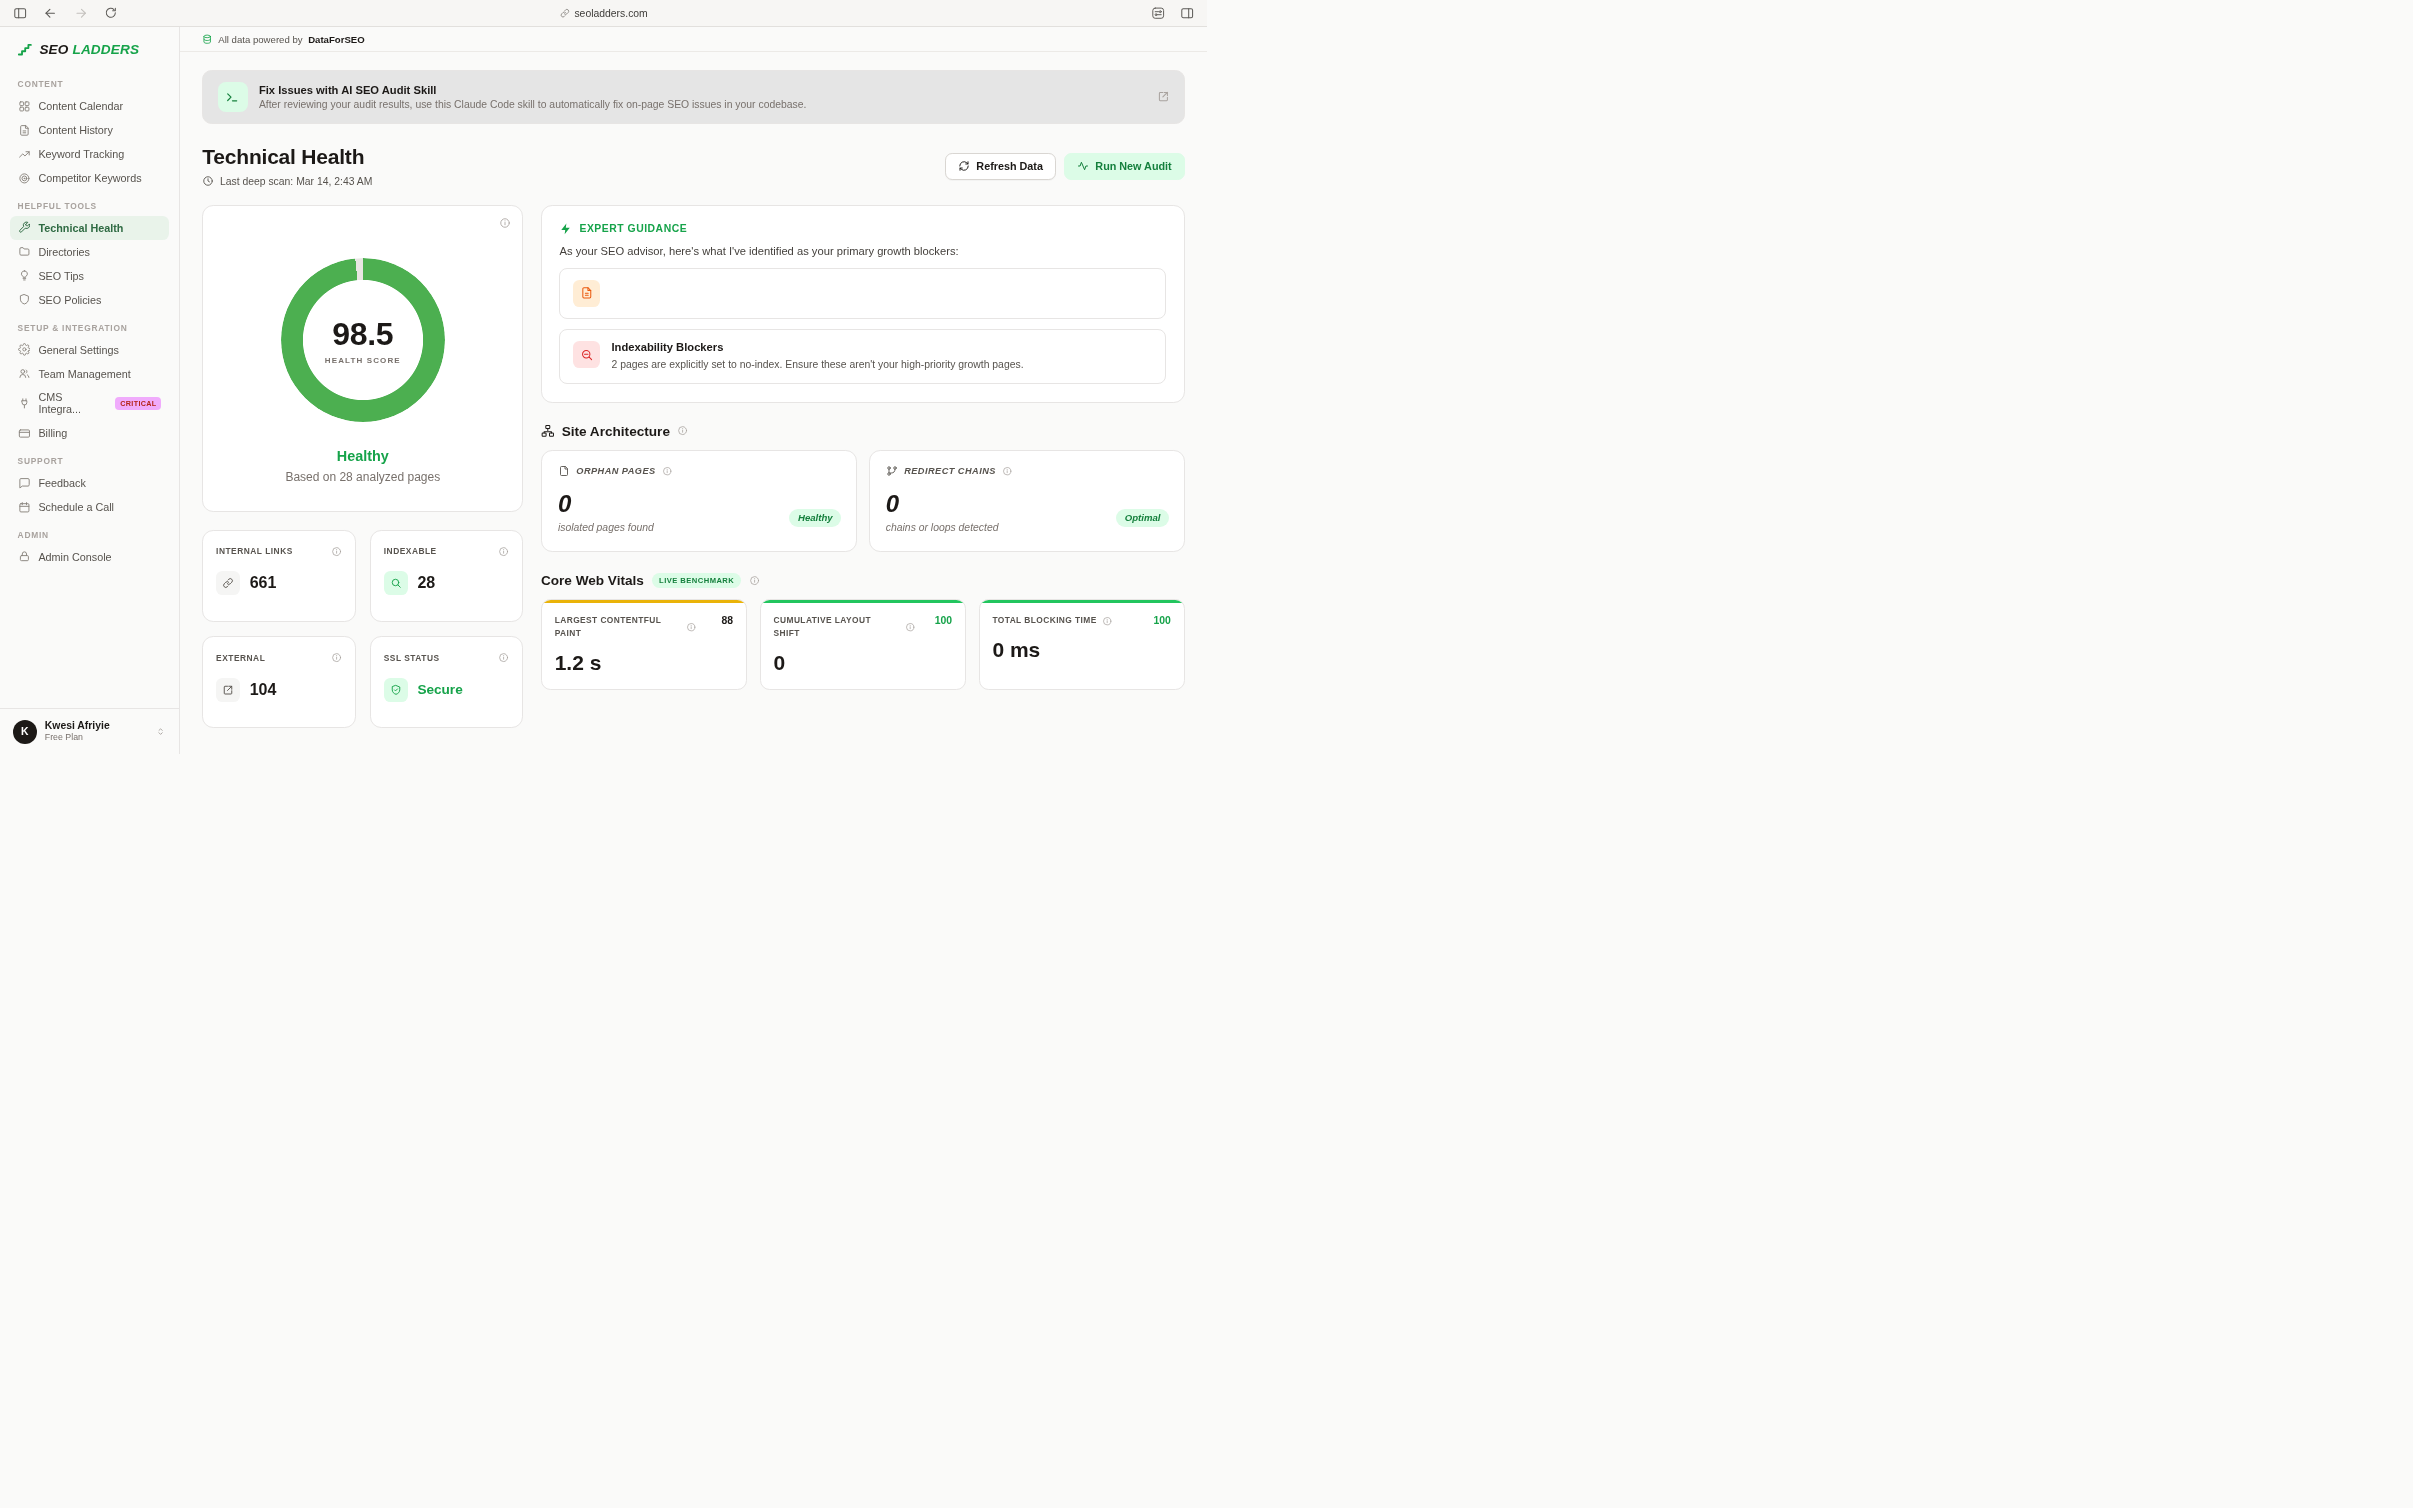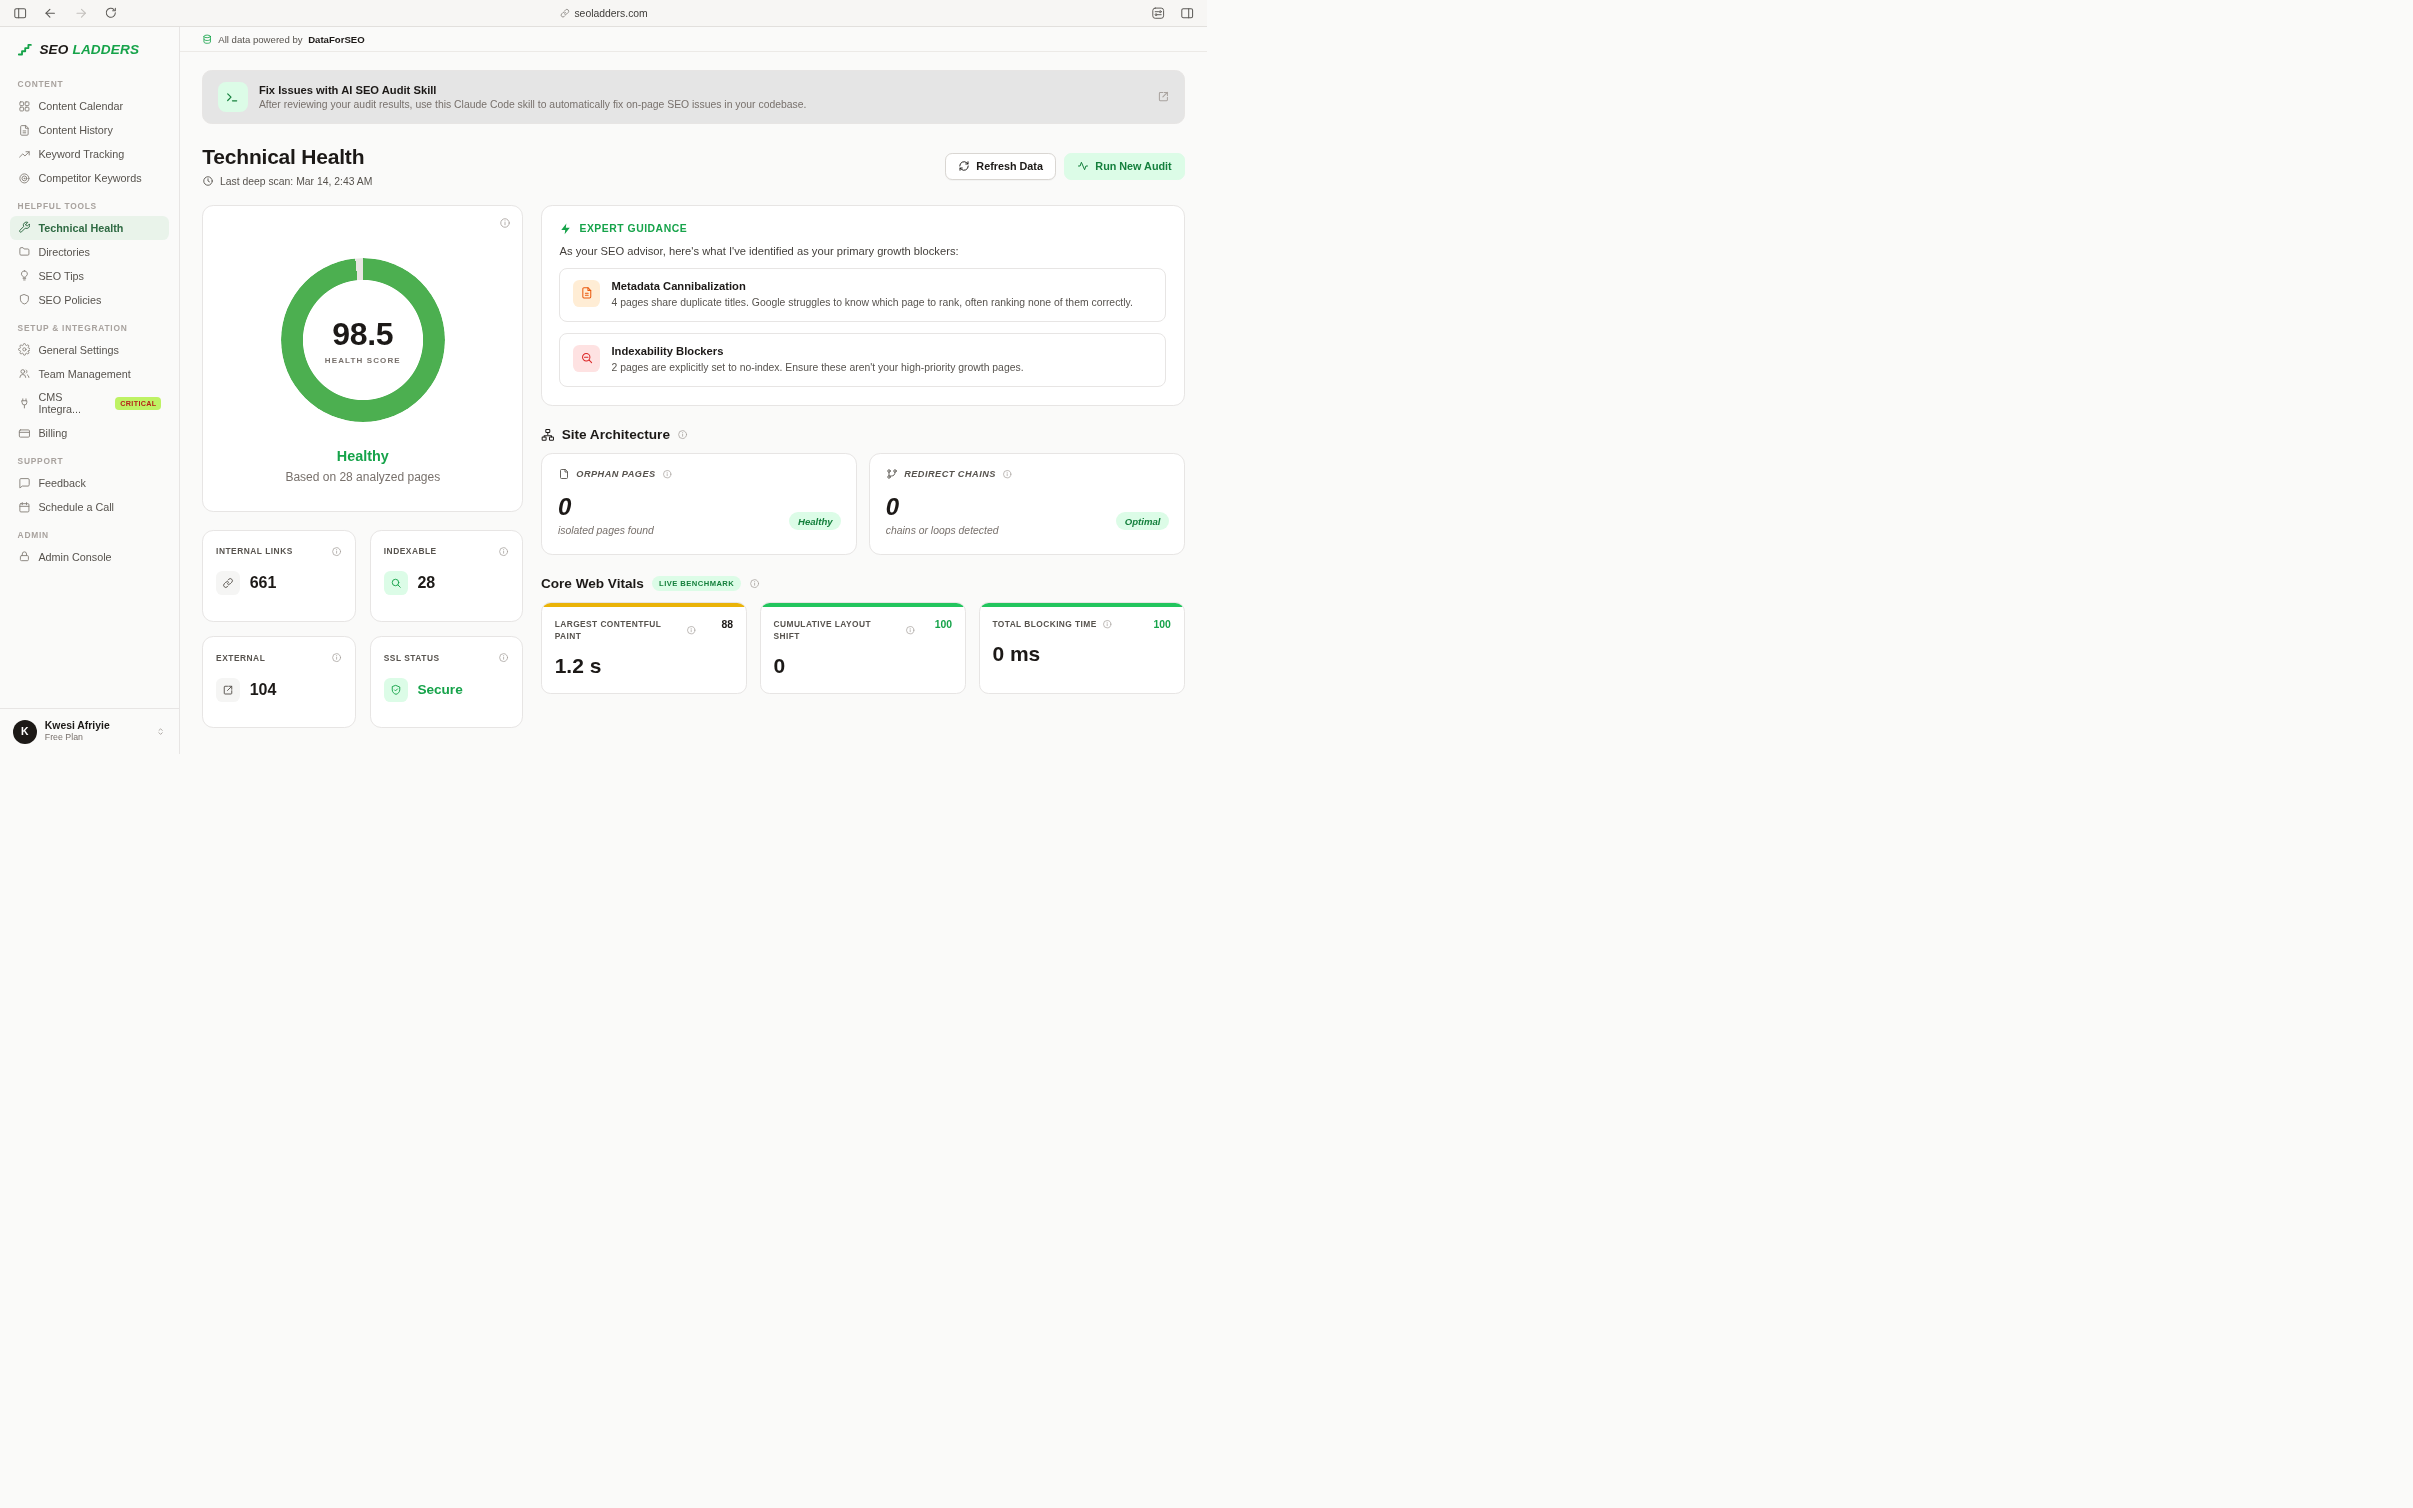--- a/index.html
+++ b/index.html
@@ -51,21 +51,21 @@
   }
   .nav-item {
     display:flex; align-items:center; gap:8px; padding:5.6px 8px;
     border-radius:6.4px; font-size:10.8px; color:#57534E; cursor:pointer;
   }
   .nav-item svg { color:#8A857E; }
   .nav-item.active { background:#E9F3EA; color:#2F6B43; font-weight:700; }
   .nav-item.active svg { color:#2F6B43; }
   .badge-critical {
     margin-left:auto; font-size:7.2px; font-weight:700; letter-spacing:.05em;
-    color:#B42318; background:#bef264; border-radius:4px; padding:2px 4.8px;
+    color:#B42318; background:#f0abfc; border-radius:4px; padding:2px 4.8px;
   }
   .user-box {
     border-top:0.8px solid #E7E5E4; padding:10.4px 12.8px;
     display:flex; align-items:center; gap:8px; cursor:pointer;
   }
   .avatar {
     width:24px; height:24px; border-radius:50%; background:#1C1917; color:#fff;
     font-size:10.4px; font-weight:700; display:flex; align-items:center; justify-content:center; flex:none;
   }
   .user-name { font-size:10.4px; font-weight:700; color:#1C1917; line-height:1.2; }
@@ -597,24 +597,20 @@
 
             <div class="issue-box">
               <span class="issue-icon orange">
                 <svg class="ic17" viewBox="0 0 24 24" fill="none" stroke="currentColor" stroke-width="1.8" stroke-linecap="round" stroke-linejoin="round">
                     <path d="M14 3H7a2 2 0 0 0-2 2v14a2 2 0 0 0 2 2h10a2 2 0 0 0 2-2V8z"></path>
                     <path d="M14 3v5h5"></path>
                     <path d="M9.5 13h5"></path>
                     <path d="M9.5 16.5h5"></path>
                   </svg>
               </span>
-              <div>
-                <div class="issue-title">Metadata Cannibalization</div>
-                <div class="issue-desc">4 pages share duplicate titles. Google struggles to know which page to rank, often ranking none of them correctly.</div>
-              </div>
             </div>
 
             <div class="issue-box">
               <span class="issue-icon red">
                 <svg class="ic17" viewBox="0 0 24 24" fill="none" stroke="currentColor" stroke-width="1.8" stroke-linecap="round">
                     <circle cx="11" cy="11" r="6.5"></circle>
                     <path d="M15.8 15.8 20.5 20.5"></path>
                     <path d="M8 11h6"></path>
                   </svg>
               </span>

